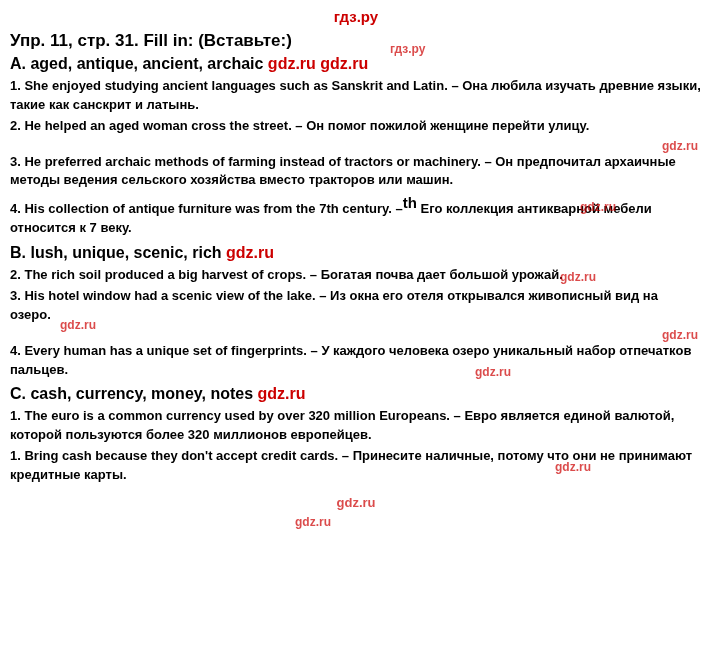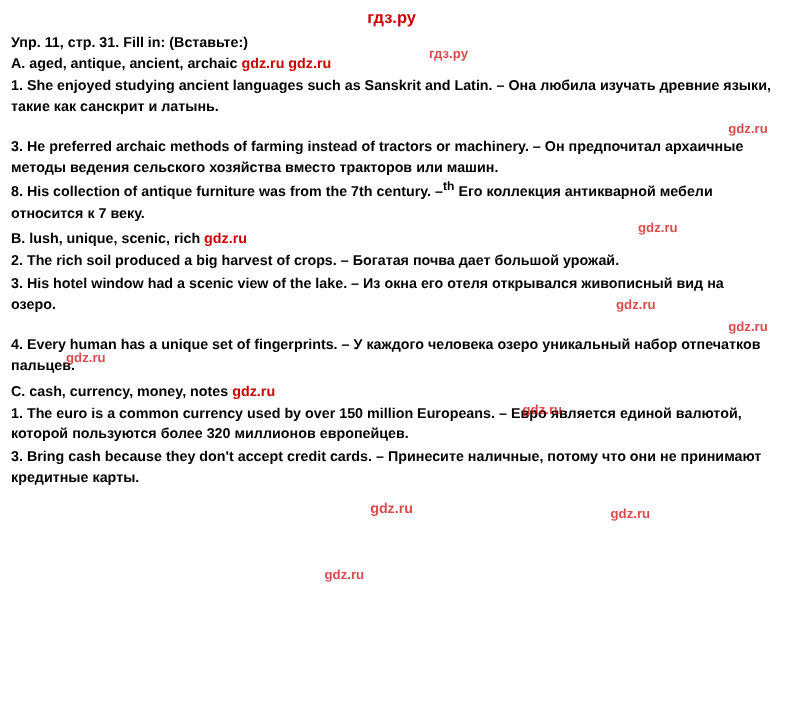--- a/index.html
+++ b/index.html
@@ -29,27 +29,27 @@
     .site-title {
       text-align: center;
       font-size: 15px;
       font-weight: bold;
       color: #cc0000;
       margin-bottom: 6px;
     }
 
     .exercise-title {
       font-weight: bold;
-      font-size: 13px;
+      font-size: 17px;
       margin-bottom: 4px;
     }
 
     .section-header {
       font-weight: bold;
-      font-size: 13px;
+      font-size: 16px;
       margin-bottom: 4px;
     }
 
     .content-block {
       margin-bottom: 6px;
     }
 
     .text-line {
       font-size: 13px;
       line-height: 1.45;
@@ -64,21 +64,21 @@
       position: absolute;
       opacity: 0.7;
     }
 
     .gdz-red {
       color: #cc0000;
       font-weight: bold;
     }
 
     sup {
-      font-size: 11px;
+      font-size: 15px;
       text-align: right;
     }
   </style>
 </head>
 <body>
 
 <div class="page-container">
 
   <div class="site-title">гдз.ру</div>
 
@@ -89,29 +89,33 @@
     <span class="gdz-red"> gdz.ru</span>
     <span> </span>
     <span class="gdz-red">gdz.ru</span>
   </div>
 
   <div class="content-block">
     <div class="text-line">
       <span>1. She enjoyed studying ancient languages such as Sanskrit and Latin. –</span>
       <span>Она любила изучать древние языки, такие как санскрит и латынь.</span>
     </div>
+    <div class="text-line">
+      <span>2. He helped an aged woman cross the street. –</span>
+      <span>Он помог пожилой женщине перейти улицу.</span>
+    </div>
     <div style="text-align:right;padding-right:4px;">
       <span class="gdz-red watermark" style="position:relative;top:0;left:0;opacity:0.7;">gdz.ru</span>
     </div>
     <div class="text-line">
       <span>3. He preferred archaic methods of farming instead of tractors or machinery. –</span>
       <span>Он предпочитал архаичные методы ведения сельского хозяйства вместо тракторов или машин.</span>
     </div>
     <div class="text-line">
-      <span>8. His collection of antique furniture was from the 7th century. –</span><sup>th</sup>
+      <span>4. His collection of antique furniture was from the 7th century. –</span><sup>th</sup>
       <span>Его коллекция антикварной мебели относится к 7 веку.</span>
     </div>
   </div>
 
   <div class="section-header">
     <span>B. lush, unique, scenic, rich</span>
     <span class="gdz-red"> gdz.ru</span>
   </div>
 
   <div class="content-block">
@@ -132,25 +136,25 @@
     </div>
   </div>
 
   <div class="section-header">
     <span>C. cash, currency, money, notes</span>
     <span class="gdz-red"> gdz.ru</span>
   </div>
 
   <div class="content-block">
     <div class="text-line">
-      <span>1. The euro is a common currency used by over 150 million Europeans. –</span>
+      <span>1. The euro is a common currency used by over 320 million Europeans. –</span>
       <span>Евро является единой валютой, которой пользуются более 320 миллионов европейцев.</span>
     </div>
     <div class="text-line">
-      <span>3. Bring cash because they don't accept credit cards. –</span>
+      <span>1. Bring cash because they don't accept credit cards. –</span>
       <span>Принесите наличные, потому что они не принимают кредитные карты.</span>
     </div>
   </div>
 
   <div style="text-align:center;margin-top:10px;">
     <span class="gdz-red" style="font-size:13px;font-weight:bold;opacity:0.7;">gdz.ru</span>
   </div>
 
   <span class="watermark" style="top:42px; left:390px;">гдз.ру</span>
   <span class="watermark" style="top:200px; left:580px;">gdz.ru</span>

